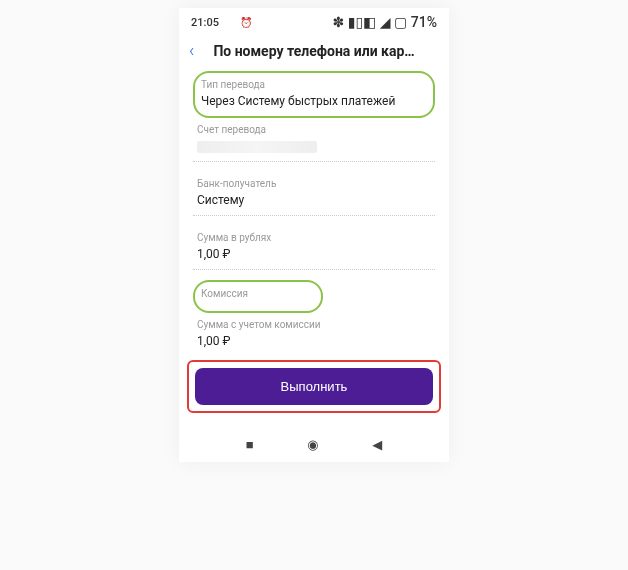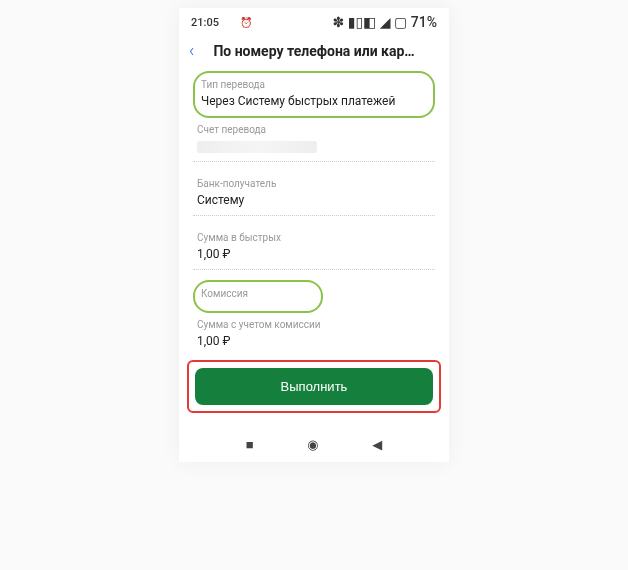--- a/index.html
+++ b/index.html
@@ -77,21 +77,21 @@
     .hl-green .field-group { border: none; margin: 0; padding: 2px 0 2px; }
     .hl-red {
       border: 2px solid #e53935;
       border-radius: 6px;
       padding: 6px;
       margin: 4px 8px 12px;
     }
     .primary-btn {
       display: block;
       width: 100%;
-      background: #15803d;
+      background: #4c1d95;
       color: #fff;
       border: none;
       border-radius: 8px;
       padding: 11px 0;
       font-size: 13px;
       font-weight: 500;
       text-align: center;
       cursor: pointer;
     }
     .nav-bar {
@@ -139,21 +139,21 @@
       </div>
     </div>
 
 
     <div class="field-group">
       <div class="field-label">Банк-получатель</div>
       <div class="field-value">Систему</div>
     </div>
 
     <div class="field-group">
-      <div class="field-label">Сумма в быстрых</div>
+      <div class="field-label">Сумма в рублях</div>
       <div class="field-value">1,00 ₽</div>
     </div>
 
     <div class="hl-green" style="width:130px">
       <div class="field-group">
         <div class="field-label">Комиссия</div>
       </div>
     </div>
 
     <div class="field-group" style="border-bottom:none;margin-bottom:0">

